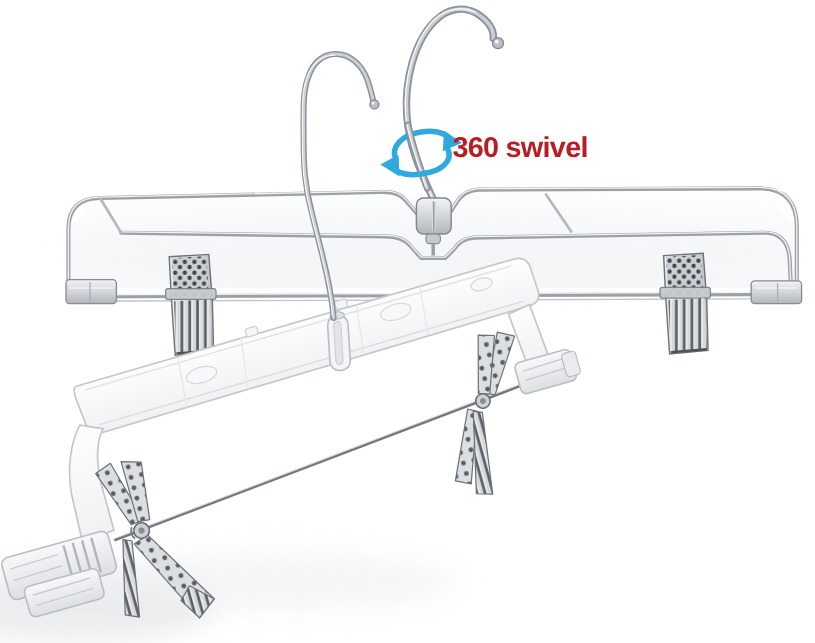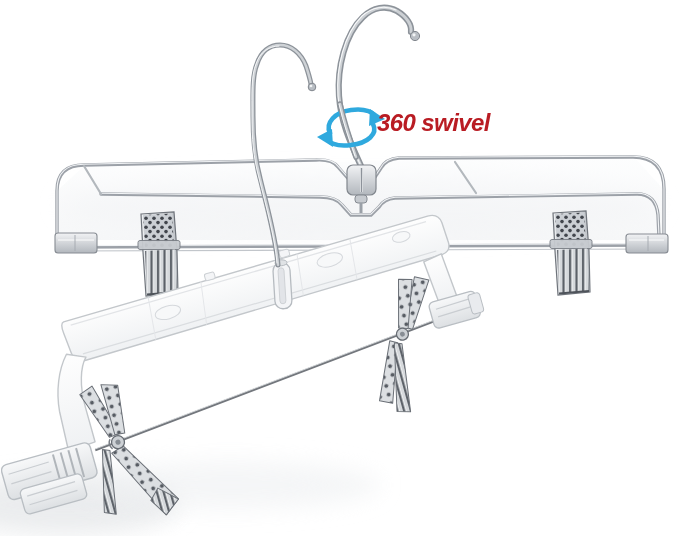--- a/index.html
+++ b/index.html
@@ -1,17 +1,17 @@
 <!DOCTYPE html>
 <html><head>
 <meta charset="utf-8">
 <style>
   html,body{margin:0;padding:0;background:#ffffff;}
   .stage{position:relative;width:679px;height:536px;background:#ffffff;overflow:hidden;
-         font-family:"Liberation Sans",sans-serif;font-style:italic;}
+         font-family:"Liberation Sans",sans-serif;}
   svg{display:block}
   
   .wa{fill:none;stroke:#9ca1a8;stroke-width:3.4;stroke-linecap:round;stroke-linejoin:round}
   .wb{fill:none;stroke:#f1f3f5;stroke-width:1.1;stroke-linecap:round;stroke-linejoin:round}
   .ws{fill:none;stroke:#b3b8bd;stroke-width:2.2;stroke-linecap:round}
   
   .hk1{fill:none;stroke:#8d939a;stroke-width:6.2;stroke-linecap:round}
   .hk2{fill:none;stroke:#ccd0d4;stroke-width:3.0;stroke-linecap:round}
   .hk3{fill:none;stroke:#f7f8f9;stroke-width:1.1;stroke-linecap:round}
   

